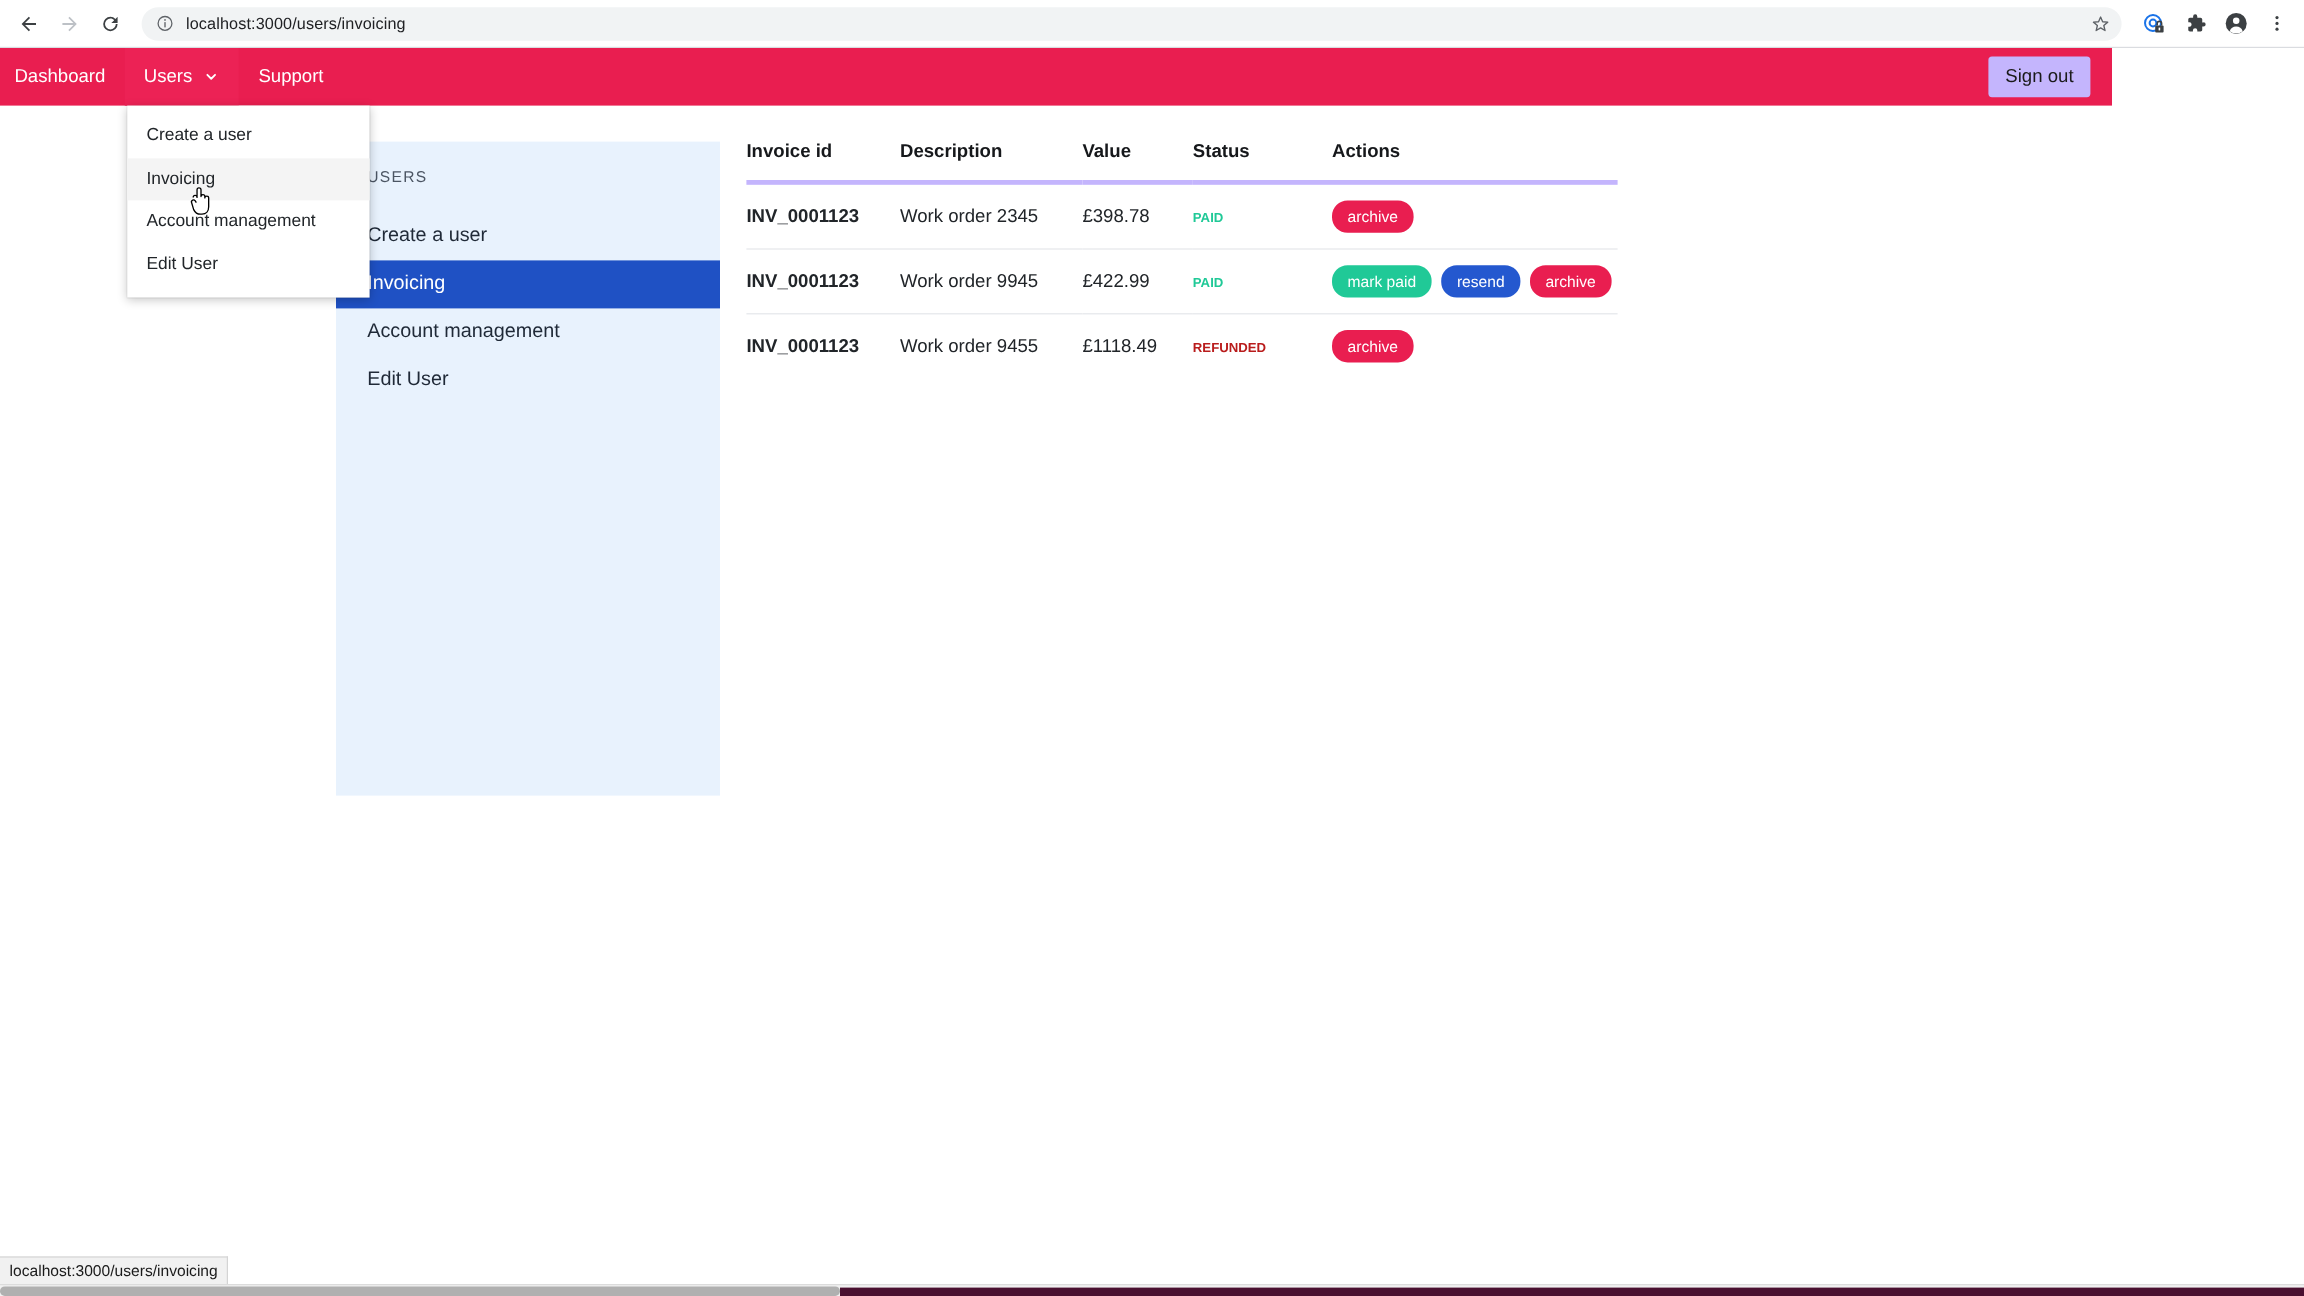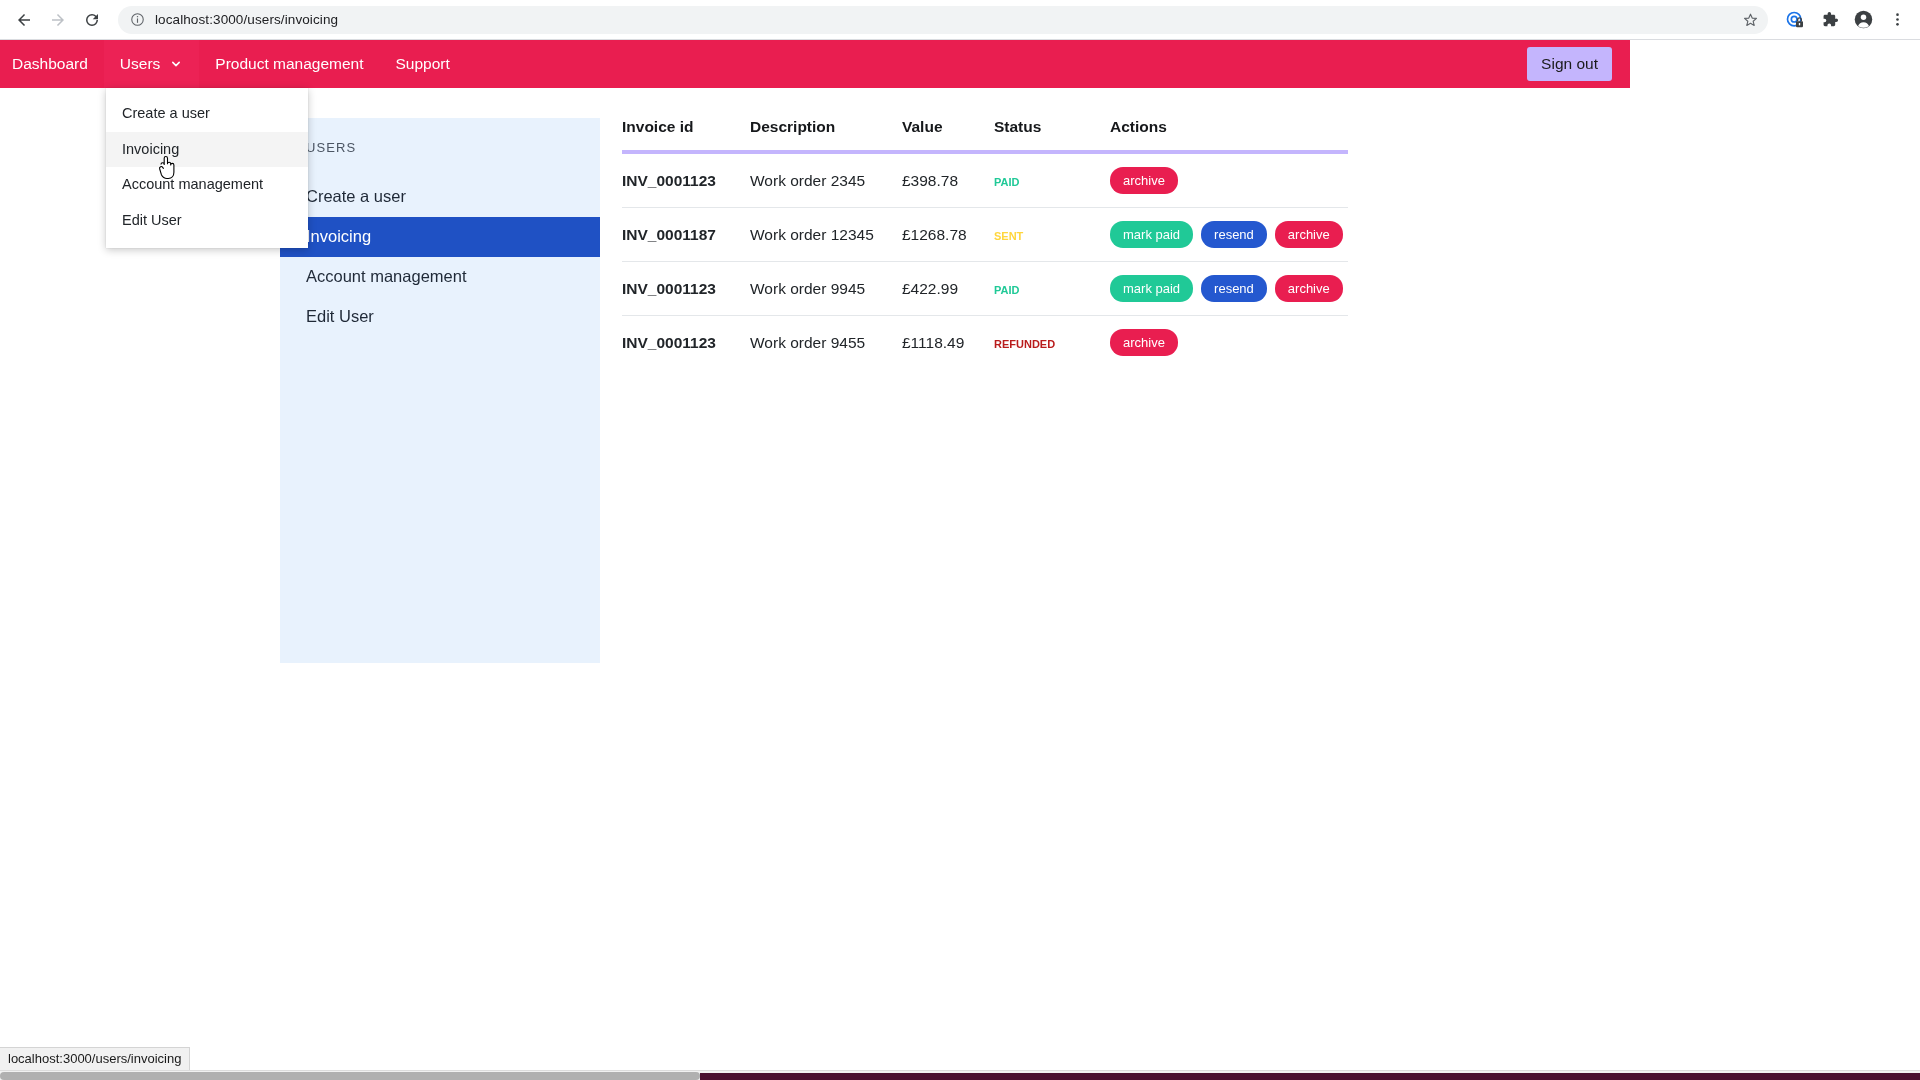--- a/index.html
+++ b/index.html
@@ -53,21 +53,21 @@
     padding-right: 8px;
   }
   .tb-icon {
     width: 30px; height: 30px;
     display: flex; align-items: center; justify-content: center;
   }
 
   
   #app-nav {
     position: absolute; top: 40px; left: 0;
-    width: 1630px; height: 48px;
+    width: 1760px; height: 48px;
     background: #e91e50;
     display: flex; align-items: center;
   }
   .nav-item {
     height: 48px;
     display: flex; align-items: center;
     padding: 0 16px;
     color: #ffffff;
     font-size: 15.5px;
     white-space: nowrap;
@@ -312,23 +312,20 @@
   <div class="nav-item first">
     <span>Dashboard</span>
   </div>
   <div class="nav-item active-nav">
     <span>Users</span>
     <span class="nav-caret">
       <svg width="14" height="14" viewBox="0 0 24 24">
           <path d="M6.5 9.2l5.5 5.6 5.5-5.6" fill="none" stroke="#ffffff" stroke-width="2.6" stroke-linecap="round" stroke-linejoin="round"></path>
         </svg>
     </span>
-  </div>
-  <div class="nav-item">
-    <span>Product management</span>
   </div>
   <div class="nav-item">
     <span>Support</span>
   </div>
   <div id="signout-wrap">
     <button id="signout-btn">Sign out</button>
   </div>
 </div>
 
 <div id="dropdown">
@@ -365,33 +362,20 @@
       </tr>
     </thead>
     <tbody id="table-body">
         <tr>
           <td class="col-id cell-id">INV_0001123</td>
           <td class="col-desc">Work order 2345</td>
           <td class="col-value">£398.78</td>
           <td class="col-status"><span class="status-txt st-paid" style="color: rgb(32, 201, 151);">PAID</span></td>
           <td class="col-actions">
             <div class="act-wrap">
-              <button class="act-btn act-arch">archive</button>
-            </div>
-          </td>
-        </tr>
-        <tr>
-          <td class="col-id cell-id">INV_0001187</td>
-          <td class="col-desc">Work order 12345</td>
-          <td class="col-value">£1268.78</td>
-          <td class="col-status"><span class="status-txt st-sent" style="color: rgb(255, 214, 61);">SENT</span></td>
-          <td class="col-actions">
-            <div class="act-wrap">
-              <button class="act-btn act-mark">mark paid</button>
-              <button class="act-btn act-resend">resend</button>
               <button class="act-btn act-arch">archive</button>
             </div>
           </td>
         </tr>
         <tr>
           <td class="col-id cell-id">INV_0001123</td>
           <td class="col-desc">Work order 9945</td>
           <td class="col-value">£422.99</td>
           <td class="col-status"><span class="status-txt st-paid" style="color: rgb(32, 201, 151);">PAID</span></td>
           <td class="col-actions">

